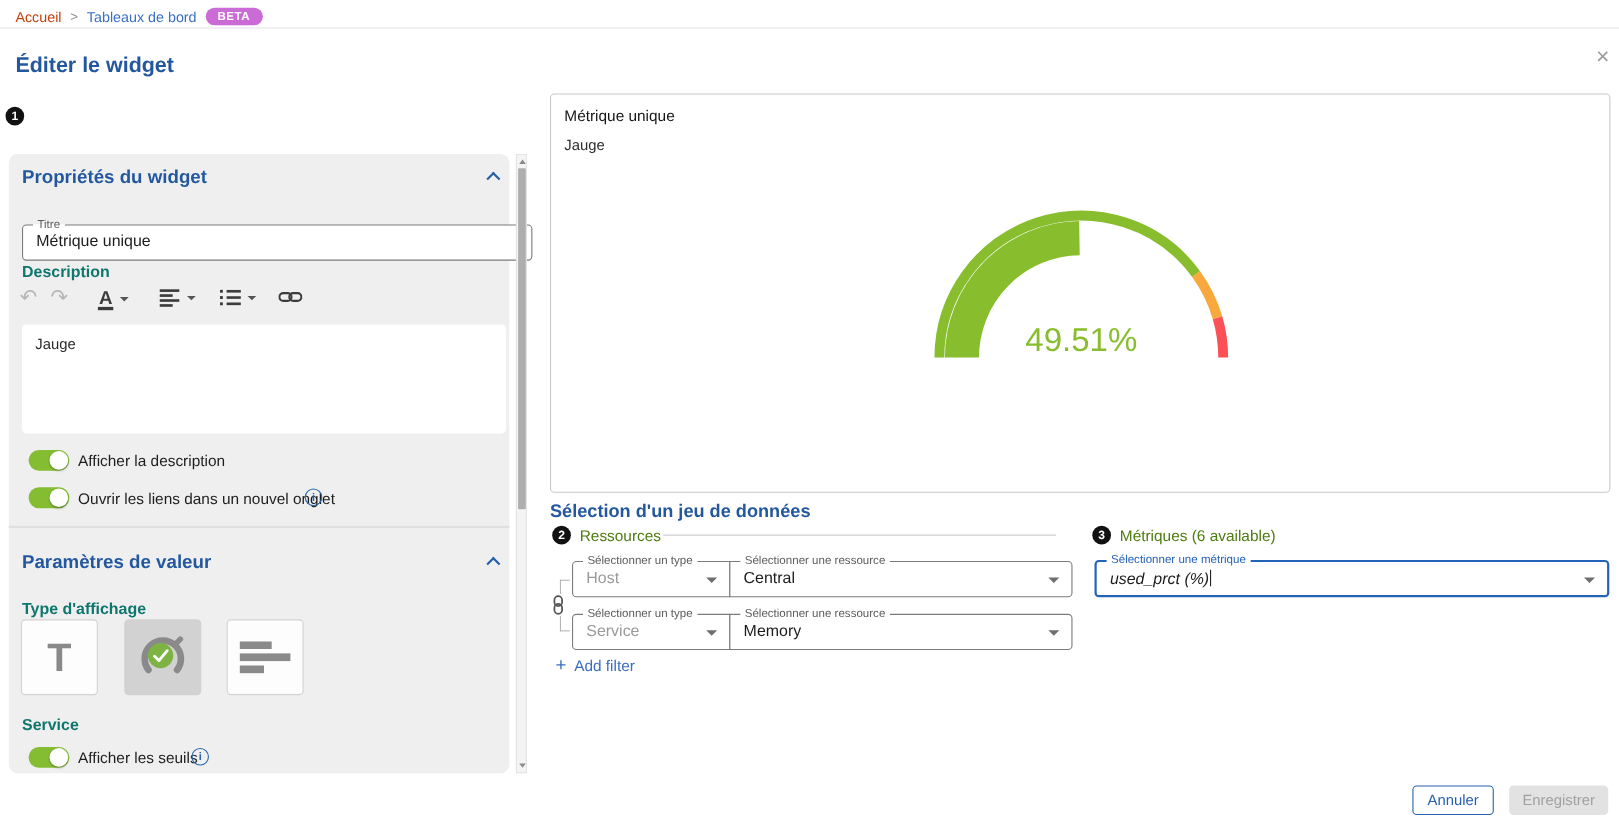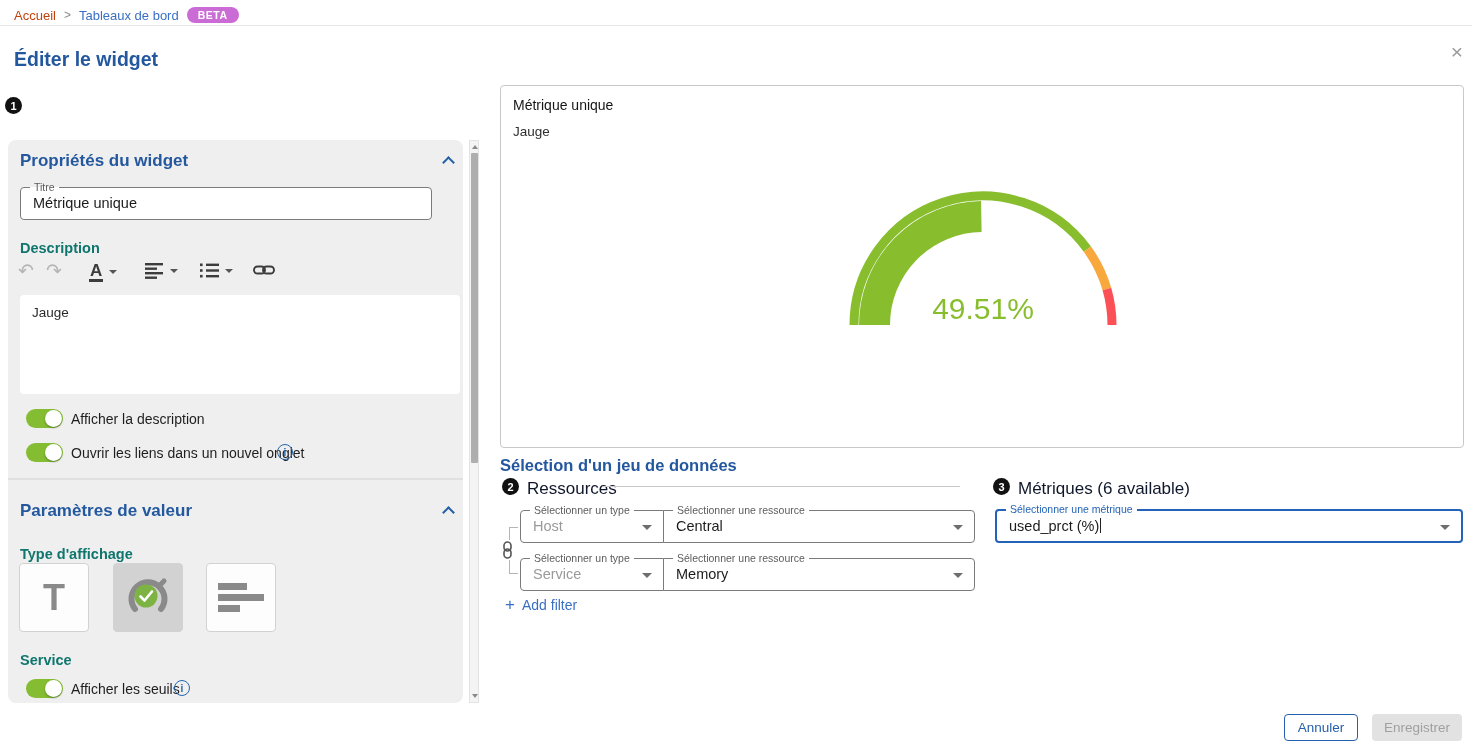--- a/index.html
+++ b/index.html
@@ -79,21 +79,21 @@
   .sb-up { top:4px; border-bottom:4px solid #8a8a8a; }
   .sb-down { bottom:4px; border-top:4px solid #8a8a8a; }
 
   
   .preview-panel { position:absolute; left:500px; top:85px; width:964px; height:363px; border:1px solid #c9c9c9; border-radius:4px; }
   .preview-title { position:absolute; left:12px; top:11px; font-size:14px; color:#161616; }
   .preview-desc { position:absolute; left:12px; top:38px; font-size:13.5px; color:#2e2e2e; }
 
   
   .dataset-heading { position:absolute; left:500px; top:456px; font-size:16.5px; font-weight:bold; color:#24589e; }
-  .group-label { position:absolute; font-size:17px; color:#0f172a; }
+  .group-label { position:absolute; font-size:14px; color:#4d7c0f; }
   .res-divider { position:absolute; top:486px; height:1px; background:#c9c9c9; }
 
   .link-bracket { position:absolute; left:509px; top:527px; width:9px; height:47px;
                   border-left:1px solid #b5b5b5; border-top:1px solid #b5b5b5; border-bottom:1px solid #b5b5b5; }
   .chain-wrap { position:absolute; left:500px; top:540px; width:14px; height:20px; background:#fff;
                 display:flex; align-items:center; justify-content:center; }
 
   .add-filter { position:absolute; left:505px; top:596px; display:flex; align-items:center; gap:7px; color:#3a6fc4;
                 font-size:14px; cursor:pointer; }
   .add-plus { font-size:17px; line-height:17px; font-weight:normal; }
@@ -122,21 +122,21 @@
   <div class="dialog-title">Éditer le widget</div>
   <div class="close-btn">×</div>
 
   <div class="step-badge" style="left:5px; top:97px;">1</div>
 
   <div class="gray-panel">
 
     <div class="section-heading" style="left:12px; top:11px;">Propriétés du widget</div>
     <span class="chev-up" style="left:436px; top:18px;"></span>
 
-    <div class="fld" style="left:12px; top:47px; width:412px; height:33px; cursor:text;padding-left:20px;">
+    <div class="fld" style="left:12px; top:64px; width:464px; height:33px; cursor:text;padding-left:20px;">
       <span class="flabel on-gray">Titre</span>
       <span class="fval">Métrique unique</span>
     </div>
 
     <div class="bold-label" style="left:12px; top:100px;">Description</div>
 
     <div class="tb-btn tb-disabled undo-redo" style="left:10px; top:121px;">
       <span>↶</span>
     </div>
     <div class="tb-btn tb-disabled undo-redo" style="left:38px; top:121px;">
@@ -283,20 +283,20 @@
     <span class="caret-down"></span>
   </div>
 
   <div class="add-filter">
     <span class="add-plus">+</span>
     <span>Add filter</span>
   </div>
 
   <div class="fld focused" style="left:995px; top:509px; width:468px; height:34px; cursor:text;">
     <span class="flabel">Sélectionner une métrique</span>
-    <span class="fval" style="top:7px;"><span>used_prct (%)</span><span class="cursor-bar"></span></span>
+    <span class="fval" style="top:7px;font-style:italic;"><span>used_prct (%)</span><span class="cursor-bar"></span></span>
     <span class="caret-down"></span>
   </div>
 
   <button class="btn-cancel">Annuler</button>
   <button class="btn-save" disabled="">Enregistrer</button>
 
 </div>
 
 </body></html>

